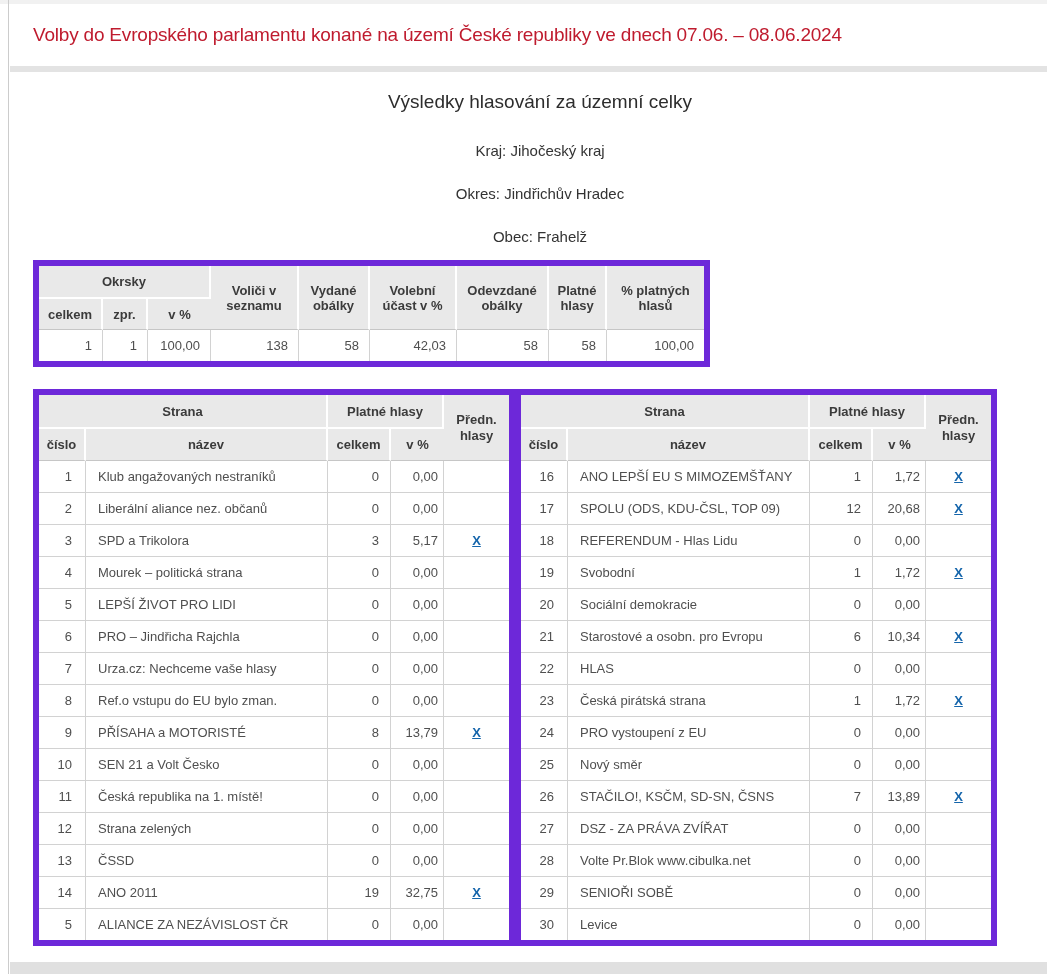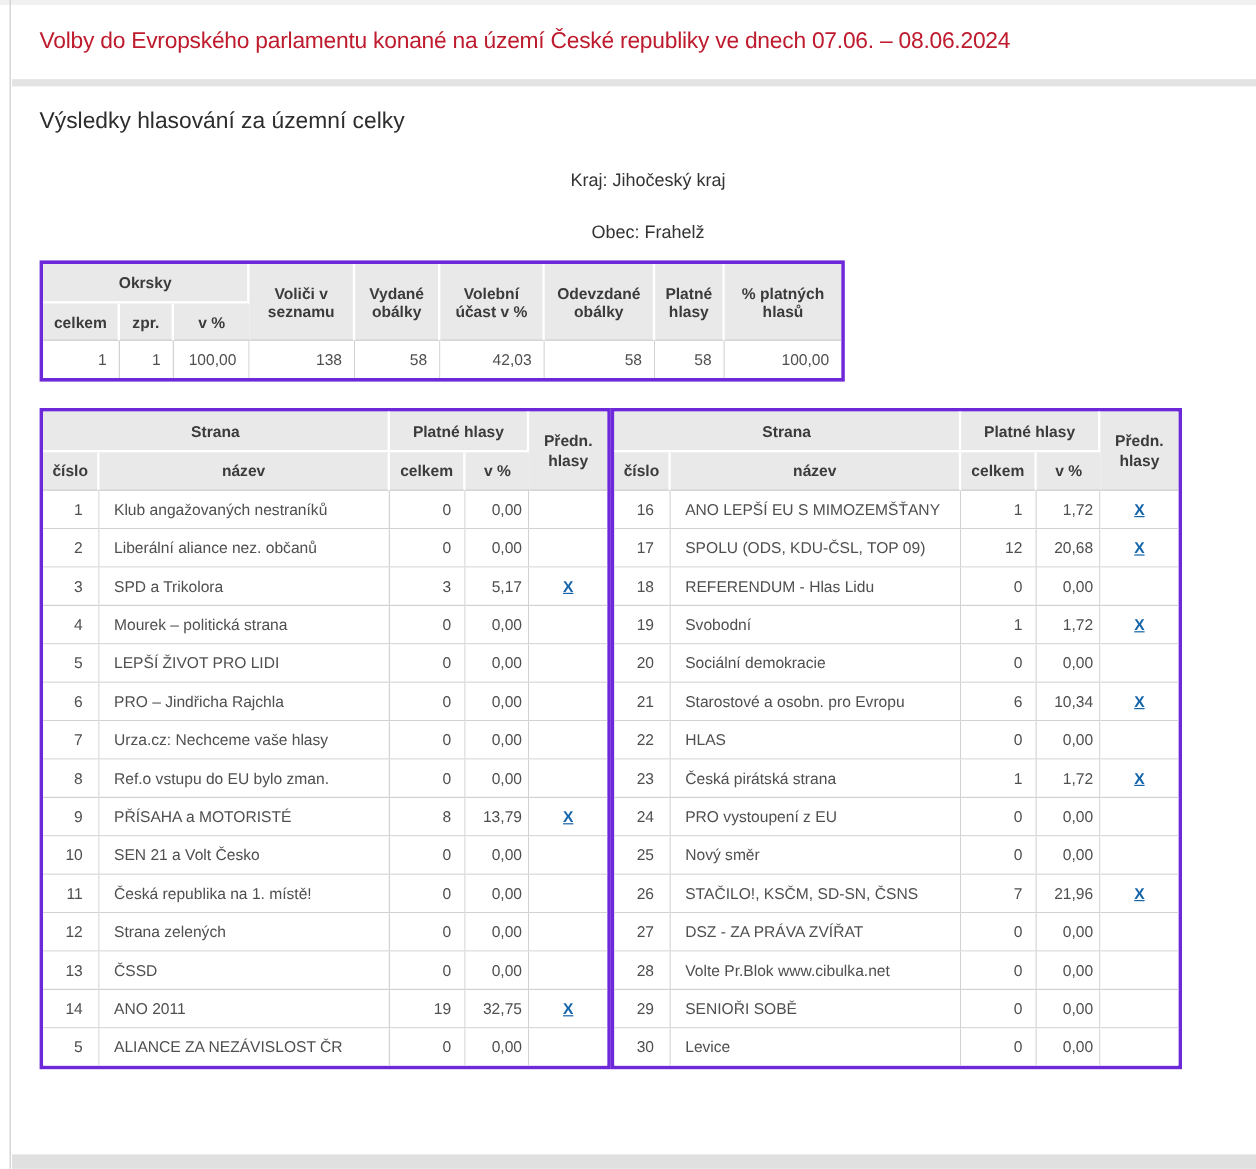--- a/index.html
+++ b/index.html
@@ -15,26 +15,26 @@
 
   .content { position:relative; margin-left:33px; margin-right:0; }
 
   h1.page-title {
     margin:0; padding-top:18px;
     font-size:19px; line-height:33px; font-weight:400; letter-spacing:-0.2px;
     color:#bf1b2e; max-width:930px;
   }
   .divider { margin-top:15px; margin-left:-23px; height:6px; background:#e3e3e3; }
 
-  h2.section-title { margin:19px 0 0 0; font-size:19px; line-height:22px; font-weight:400; color:#2d2d2d; }
+  h2.section-title { margin:19px 0 0 0; font-size:19px; line-height:22px; font-weight:400; color:#2d2d2d;text-align:center; }
   p.geo { margin:0; font-size:15px; line-height:18px; color:#333333;text-align:center; }
   p.geo.first { margin-top:29px; }
   p.geo + p.geo { margin-top:25px; }
 
-  table { border-collapse:separate; border-spacing:0; border:3px solid #6d28d9; }
+  table { border-collapse:separate; border-spacing:0; border:6px solid #6d28d9; }
   th {
     background:#e9e9e9; color:#3b3b3b; font-size:13px; font-weight:700;
     border-right:2px solid #ffffff; border-bottom:2px solid #ffffff;
     padding:2px 6px; text-align:center; vertical-align:middle;
   }
   th:last-child { border-right:0; }
   tr.hrow2 th, th.th-deep { border-bottom:1px solid #c6c6c6; }
   td {
     color:#4f4f4f; font-size:13px;
     border-right:1px solid #d2d2d2; border-bottom:1px solid #d2d2d2;
@@ -70,20 +70,21 @@
 
 <div class="content">
 
   <h1 class="page-title">Volby do Evropského parlamentu konané na území České republiky ve dnech 07.06. – 08.06.2024</h1>
 
   <div class="divider"></div>
 
   <h2 class="section-title">Výsledky hlasování za územní celky</h2>
 
   <p class="geo first">Kraj: Jihočeský kraj</p>
+  <p class="geo">Okres: Jindřichův Hradec</p>
   <p class="geo">Obec: Frahelž</p>
 
   <table class="t-summary">
     <colgroup>
       <col style="width:64px">
         <col style="width:45px">
         <col style="width:63px">
       <col style="width:88px">
         <col style="width:71px">
         <col style="width:87px">
@@ -343,21 +344,21 @@
             <td class="c-num">25</td>
             <td class="c-name">Nový směr</td>
             <td class="c-total">0</td>
             <td class="c-pct">0,00</td>
             <td class="c-pref"></td>
           </tr>
           <tr>
             <td class="c-num">26</td>
             <td class="c-name">STAČILO!, KSČM, SD-SN, ČSNS</td>
             <td class="c-total">7</td>
-            <td class="c-pct">21,96</td>
+            <td class="c-pct">13,89</td>
             <td class="c-pref"><a href="#" class="pref-link">X</a></td>
           </tr>
           <tr>
             <td class="c-num">27</td>
             <td class="c-name">DSZ - ZA PRÁVA ZVÍŘAT</td>
             <td class="c-total">0</td>
             <td class="c-pct">0,00</td>
             <td class="c-pref"></td>
           </tr>
           <tr>

